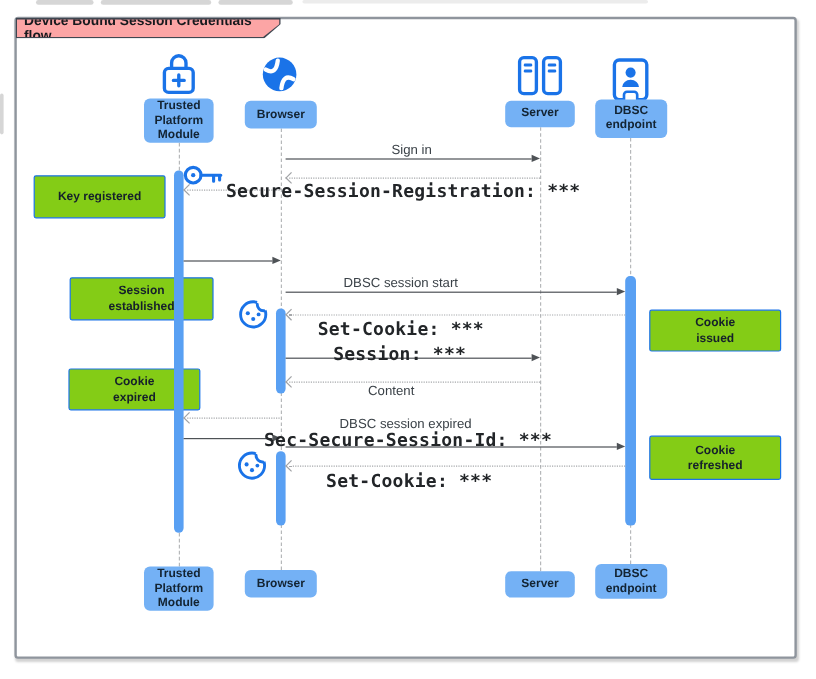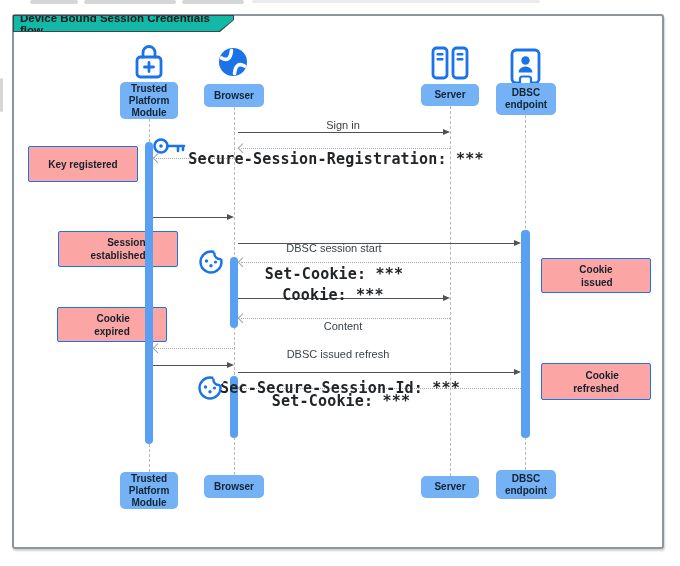--- a/index.html
+++ b/index.html
@@ -12,35 +12,35 @@
   .artifact.faint{ background:#ececec; }
 
   
   .frame{ position:absolute; left:12px; top:14px; width:652px; height:535px;
           border:2px solid #8f959d; border-radius:3px;
           box-shadow:1px 2px 2px rgba(0,0,0,.18); background:#fff; }
   .tab-back{ position:absolute; left:13px; top:15px; width:221px; height:17px;
              background:#3f4650;
              clip-path:polygon(0 0,221px 0,221px 5px,207px 17px,0 17px); }
   .tab{ position:absolute; left:14px; top:16px; width:219px; height:15px;
-        background:#14b8a6; display:flex; align-items:center; padding-left:6px;
+        background:#fca5a5; display:flex; align-items:center; padding-left:6px;
         font-weight:bold; font-size:11.5px; color:#16191d;
         clip-path:polygon(0 0,219px 0,219px 4px,205px 15px,0 15px); }
 
   .lifeline{ position:absolute; width:0; border-left:1px dashed #b6b8ba; }
   .bar{ position:absolute; width:8px; background:#59a0f3; border-radius:4px; }
 
   .actor{ position:absolute; background:#74b1f5; border-radius:5px;
           display:flex; align-items:center; justify-content:center; text-align:center;
           font-weight:bold; font-size:10px; color:#132433; line-height:1.2;
           white-space:pre-line; }
 
-  .note{ position:absolute; background:#fca5a5; border:1.5px solid #1a73e8;
+  .note{ position:absolute; background:#84cc16; border:1.5px solid #1a73e8;
          border-radius:2px; display:flex; align-items:center; justify-content:center;
-         text-align:right; font-weight:bold; font-size:10px; color:#15202b;
+         text-align:center; font-weight:bold; font-size:10px; color:#15202b;
          line-height:1.3; white-space:pre-line; }
 
   .msg{ position:absolute; height:0; }
   .msg.solid{ border-top:1.2px solid #4e5256; }
   .msg.dotted{ border-top:1.2px dotted #a6a8ab; }
   .head-r{ position:absolute; right:-7px; top:-4.2px; width:0; height:0;
            border-left:7px solid #4e5256; border-top:3.5px solid transparent;
            border-bottom:3.5px solid transparent; }
   .head-open{ position:absolute; left:-2px; top:-3.8px; width:6.5px; height:6.5px;
               border-top:1.4px solid #a0a2a5; border-left:1.4px solid #a0a2a5;
@@ -162,26 +162,26 @@
     </div>
   <div class="msg solid" style="left:238px;top:372px;width:276px;">
       <span class="head-r"></span>
     </div>
   <div class="msg dotted" style="left:241px;top:388px;width:280px;">
       <span class="head-open"></span>
     </div>
 
   <span class="lbl sans" style="left:343px;top:119px;">Sign in</span>
   <span class="lbl mono" style="left:336px;top:150px;">Secure-Session-Registration: ***</span>
-  <span class="lbl sans" style="left:318px;top:242px;padding-left:32px;">DBSC session start</span>
+  <span class="lbl sans" style="left:318px;top:230px;padding-left:32px;">DBSC session start</span>
   <span class="lbl mono" style="left:334px;top:265px;">Set-Cookie: ***</span>
-  <span class="lbl mono" style="left:333px;top:286px;">Cookie: ***</span>
-  <span class="lbl sans" style="left:343px;top:320px;">Content</span>
-  <span class="lbl sans" style="left:338px;top:348px;">DBSC issued refresh</span>
-  <span class="lbl mono" style="left:340px;top:379px;">Sec-Secure-Session-Id: ***</span>
+  <span class="lbl mono" style="left:333px;top:286px;">Session: ***</span>
+  <span class="lbl sans" style="left:326px;top:320px;">Content</span>
+  <span class="lbl sans" style="left:338px;top:348px;">DBSC session expired</span>
+  <span class="lbl mono" style="left:340px;top:358px;">Sec-Secure-Session-Id: ***</span>
   <span class="lbl mono" style="left:341px;top:392px;">Set-Cookie: ***</span>
 
   <div class="icon" style="left:152px;top:134px;">
     <svg width="36" height="24" viewBox="0 0 36 24">
       <circle class="st" stroke-width="2.6" cx="9" cy="12" r="6.5"></circle>
       <circle cx="9" cy="12" r="1.8" fill="#1a73e8"></circle>
       <path class="st" stroke-width="2.6" d="M15.5 12 H32 M26 12 v5 M31 12 v4"></path>
     </svg>
   </div>
   <div class="icon" style="left:197px;top:247px;">

